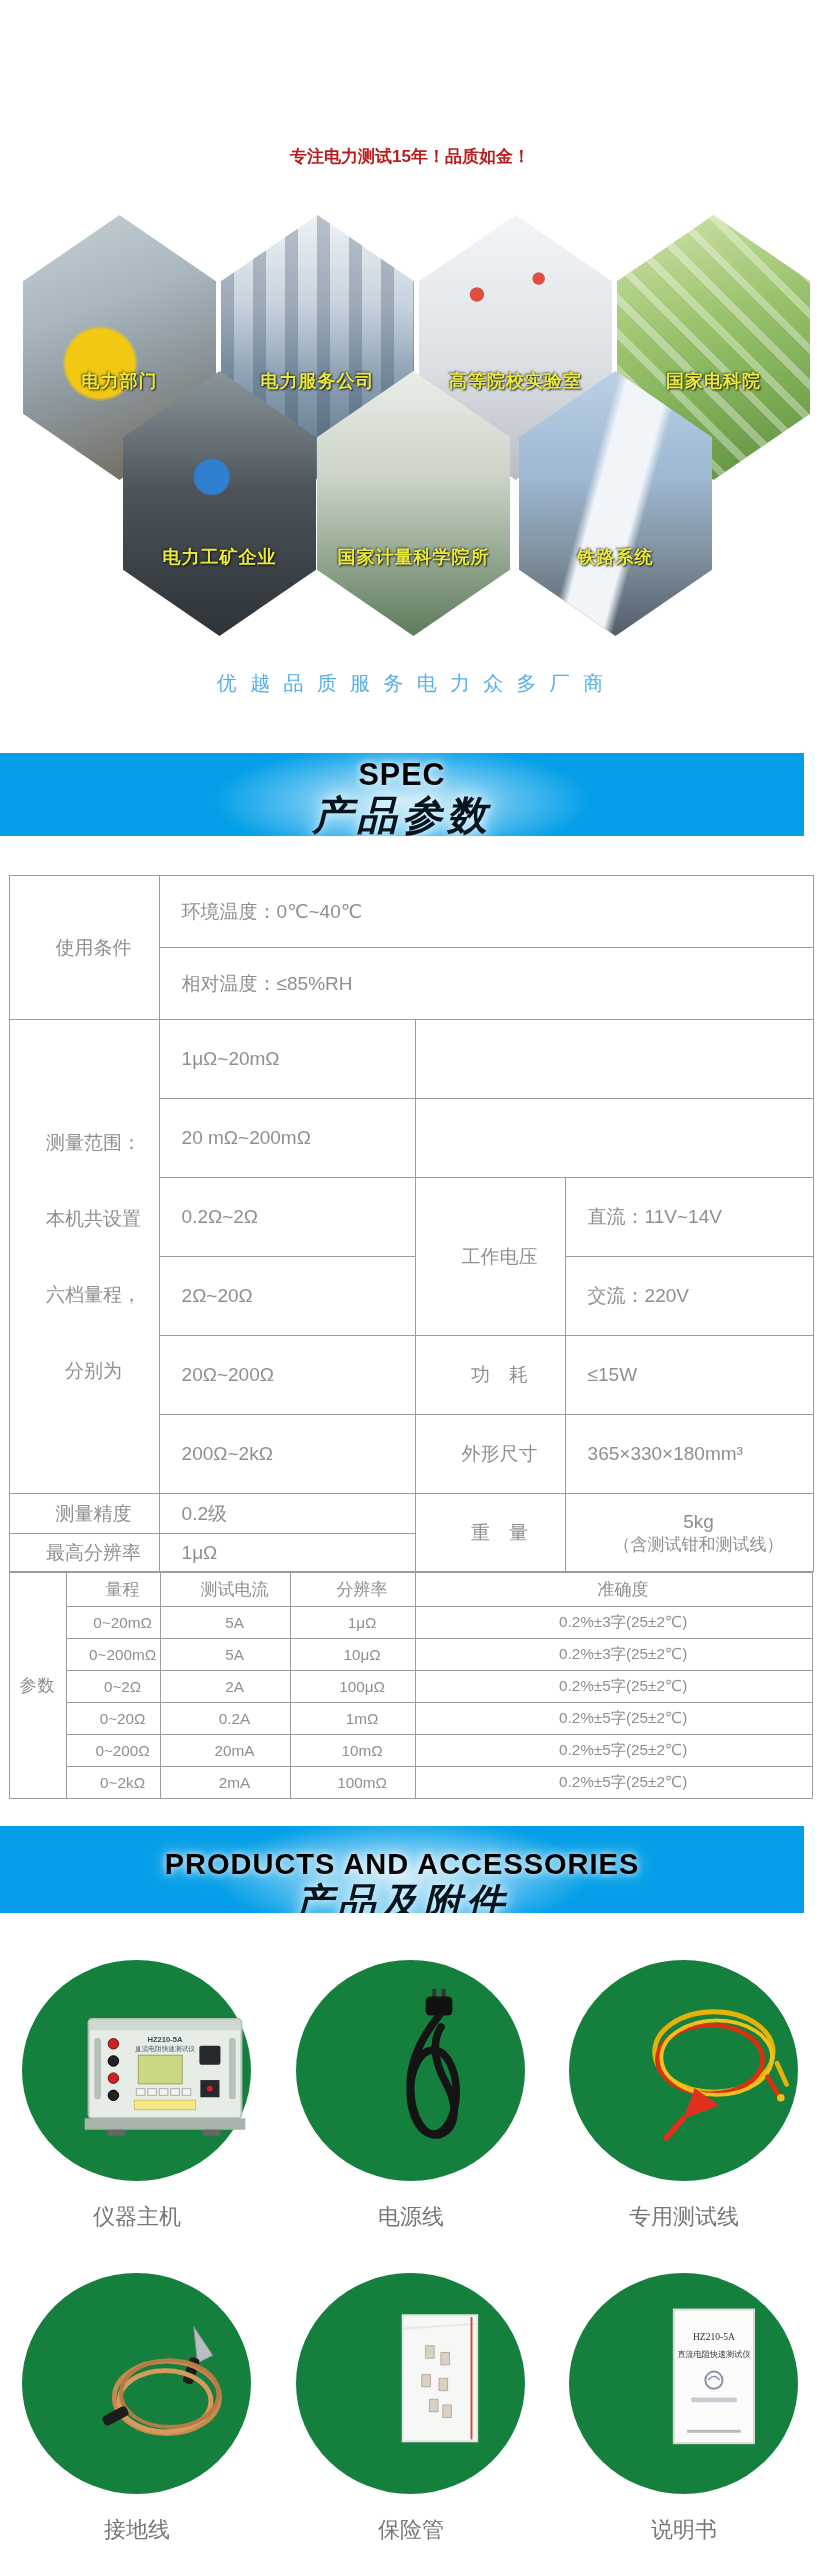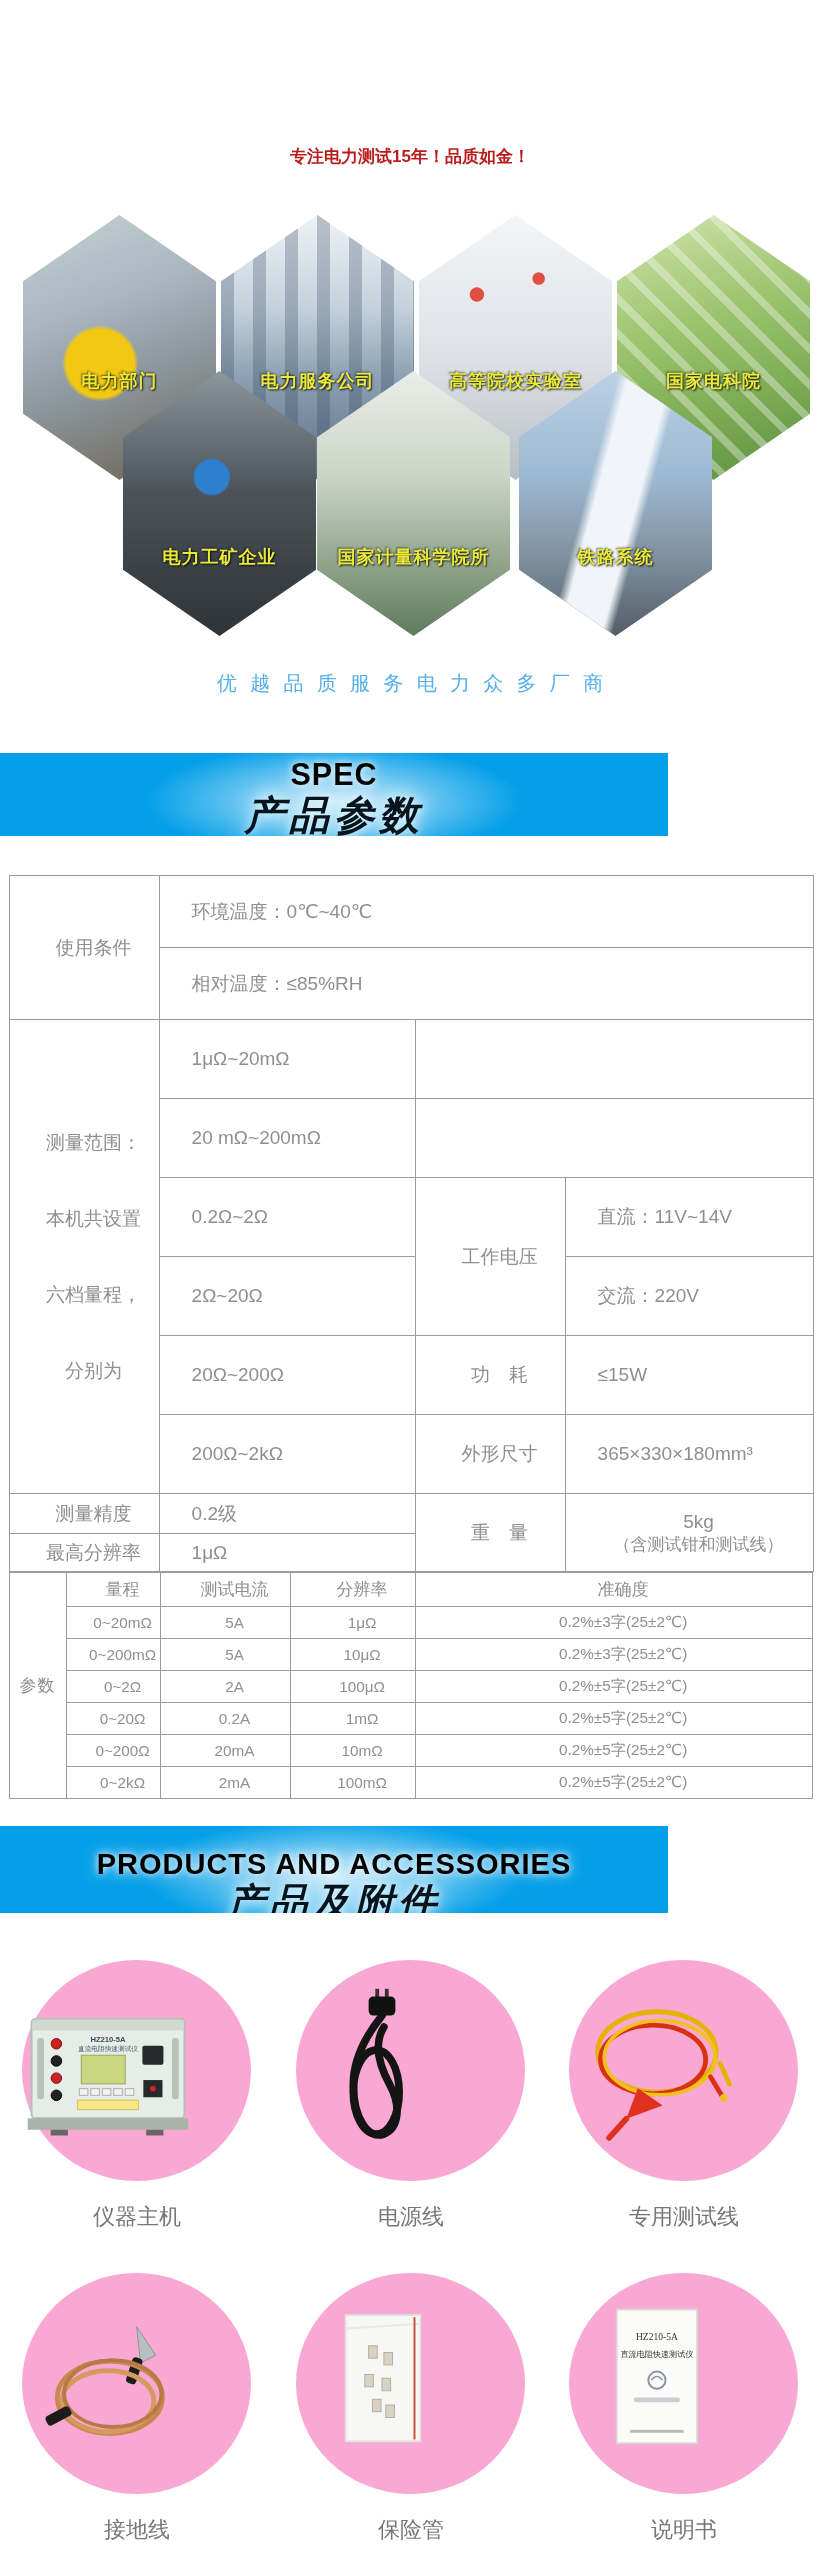--- a/index.html
+++ b/index.html
@@ -32,52 +32,52 @@
   .ph-mining{background:radial-gradient(circle at 46% 40%,#2f7fd0 0 17px,rgba(47,127,208,0) 19px),
            linear-gradient(180deg,#8b979c 0%,#4c545a 45%,#2d3337 100%);}
   .ph-metrology{background:linear-gradient(180deg,#eaede8 0%,#cbd4c6 40%,#8ca188 75%,#5e7a5d 100%);}
   .ph-railway{background:linear-gradient(105deg,rgba(0,0,0,0) 38%,#f1f5f9 42% 58%,rgba(0,0,0,0) 62%),
            linear-gradient(180deg,#bbd1e5 0%,#9db8d2 40%,#80919f 70%,#525d68 100%);}
 
   .tagline{position:absolute;top:670px;left:0;width:820px;text-align:center;
            font-size:20px;color:#55afea;letter-spacing:13.3px;text-indent:13.3px;}
 
   
-  .banner{position:absolute;left:0;width:668px;background:#049fe8;text-align:center;overflow:hidden;}
+  .banner{position:absolute;left:0;width:804px;background:#049fe8;text-align:center;overflow:hidden;}
   .banner .glow{position:absolute;left:50%;top:58%;width:410px;height:124px;
                 transform:translate(-50%,-50%);
                 background:radial-gradient(ellipse,rgba(255,255,255,.8),rgba(255,255,255,0) 65%);}
   .banner .en{position:relative;margin-top:3.8px;font-size:30.5px;font-weight:900;color:#000;
               letter-spacing:1px;text-shadow:0 0 7.6px rgba(255,255,255,.9),0 0 17px rgba(255,255,255,.7);}
   .banner .cn{position:relative;margin-top:-3.8px;font-size:40px;font-weight:900;font-style:italic;
               color:#06141e;letter-spacing:4.8px;
               text-shadow:0 0 9.5px #d8f4ff,0 0 21px #ffffff;}
   .banner1{top:753px;height:83px;}
   .banner2{top:1826px;height:87px;}
   .banner2 .en{font-size:29px;margin-top:22px;}
   .banner2 .cn{font-size:38px;}
 
   
   .tables{position:absolute;top:875px;left:8.6px;width:803px;}
   table{border-collapse:collapse;table-layout:fixed;width:803px;}
   td{border:1.9px solid #9b9b9b;color:#8f8f8f;font-size:19px;vertical-align:middle;
      text-align:center;overflow:hidden;padding-left:20px;}
-  td.val{text-align:left;padding-left:32px;}
+  td.val{text-align:left;padding-left:22px;}
   tr.ra{height:72px;} tr.rb{height:79px;} tr.rc{height:40px;} tr.rd{height:38px;}
   td.range-label{line-height:76px;font-size:19px;}
   td.weight-cell{font-size:19px;line-height:1.25;}
   td.weight-cell .note{font-size:17px;}
   .ptable td{font-size:15.3px;}
   .ptable tr.hd td{font-size:17px;height:31px;}
   .ptable tr.dr td{height:29px;}
   .ptable td.side{font-size:17px;letter-spacing:1px;padding:0;}
 
   
-  .circle{position:absolute;width:229px;height:221px;border-radius:50%;background:#f9a8d4;
-          display:flex;align-items:center;justify-content:flex-start;}
+  .circle{position:absolute;width:229px;height:221px;border-radius:50%;background:#15803d;
+          display:flex;align-items:center;justify-content:flex-end;}
   .plabel{position:absolute;width:274px;text-align:center;font-size:22px;color:#767676;}
 </style>
 </head>
 <body>
 
 <div class="page">
 
   <div class="subtitle">专注电力测试15年！品质如金！</div>
 
   <div class="hex row1" style="top:215px;left:23px;">

